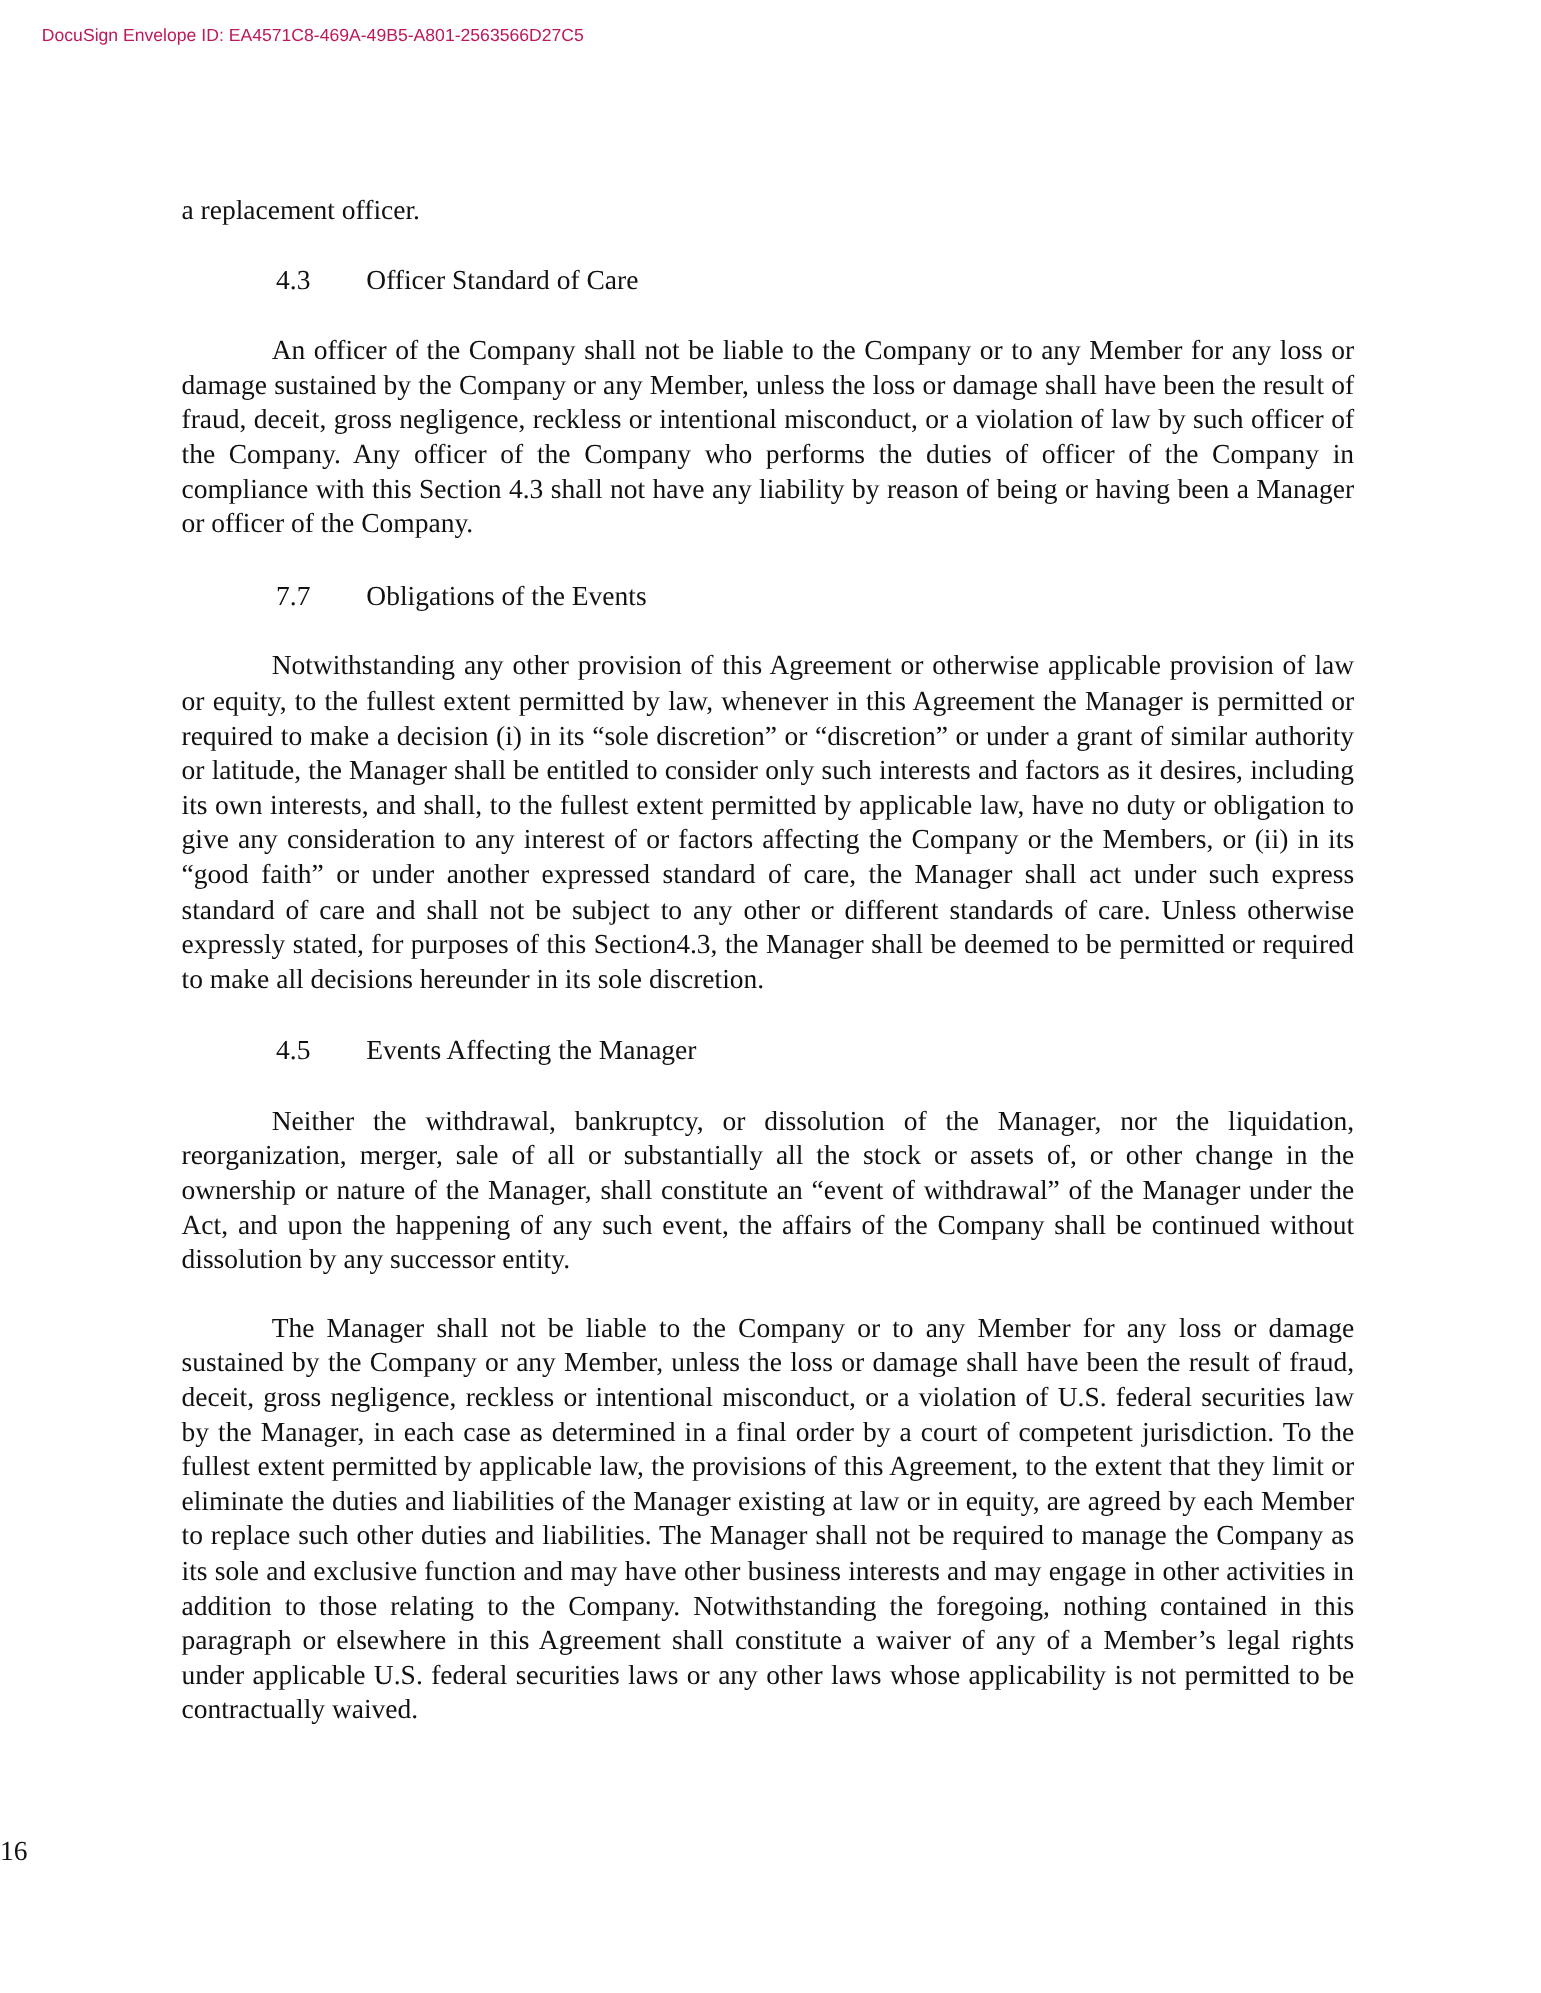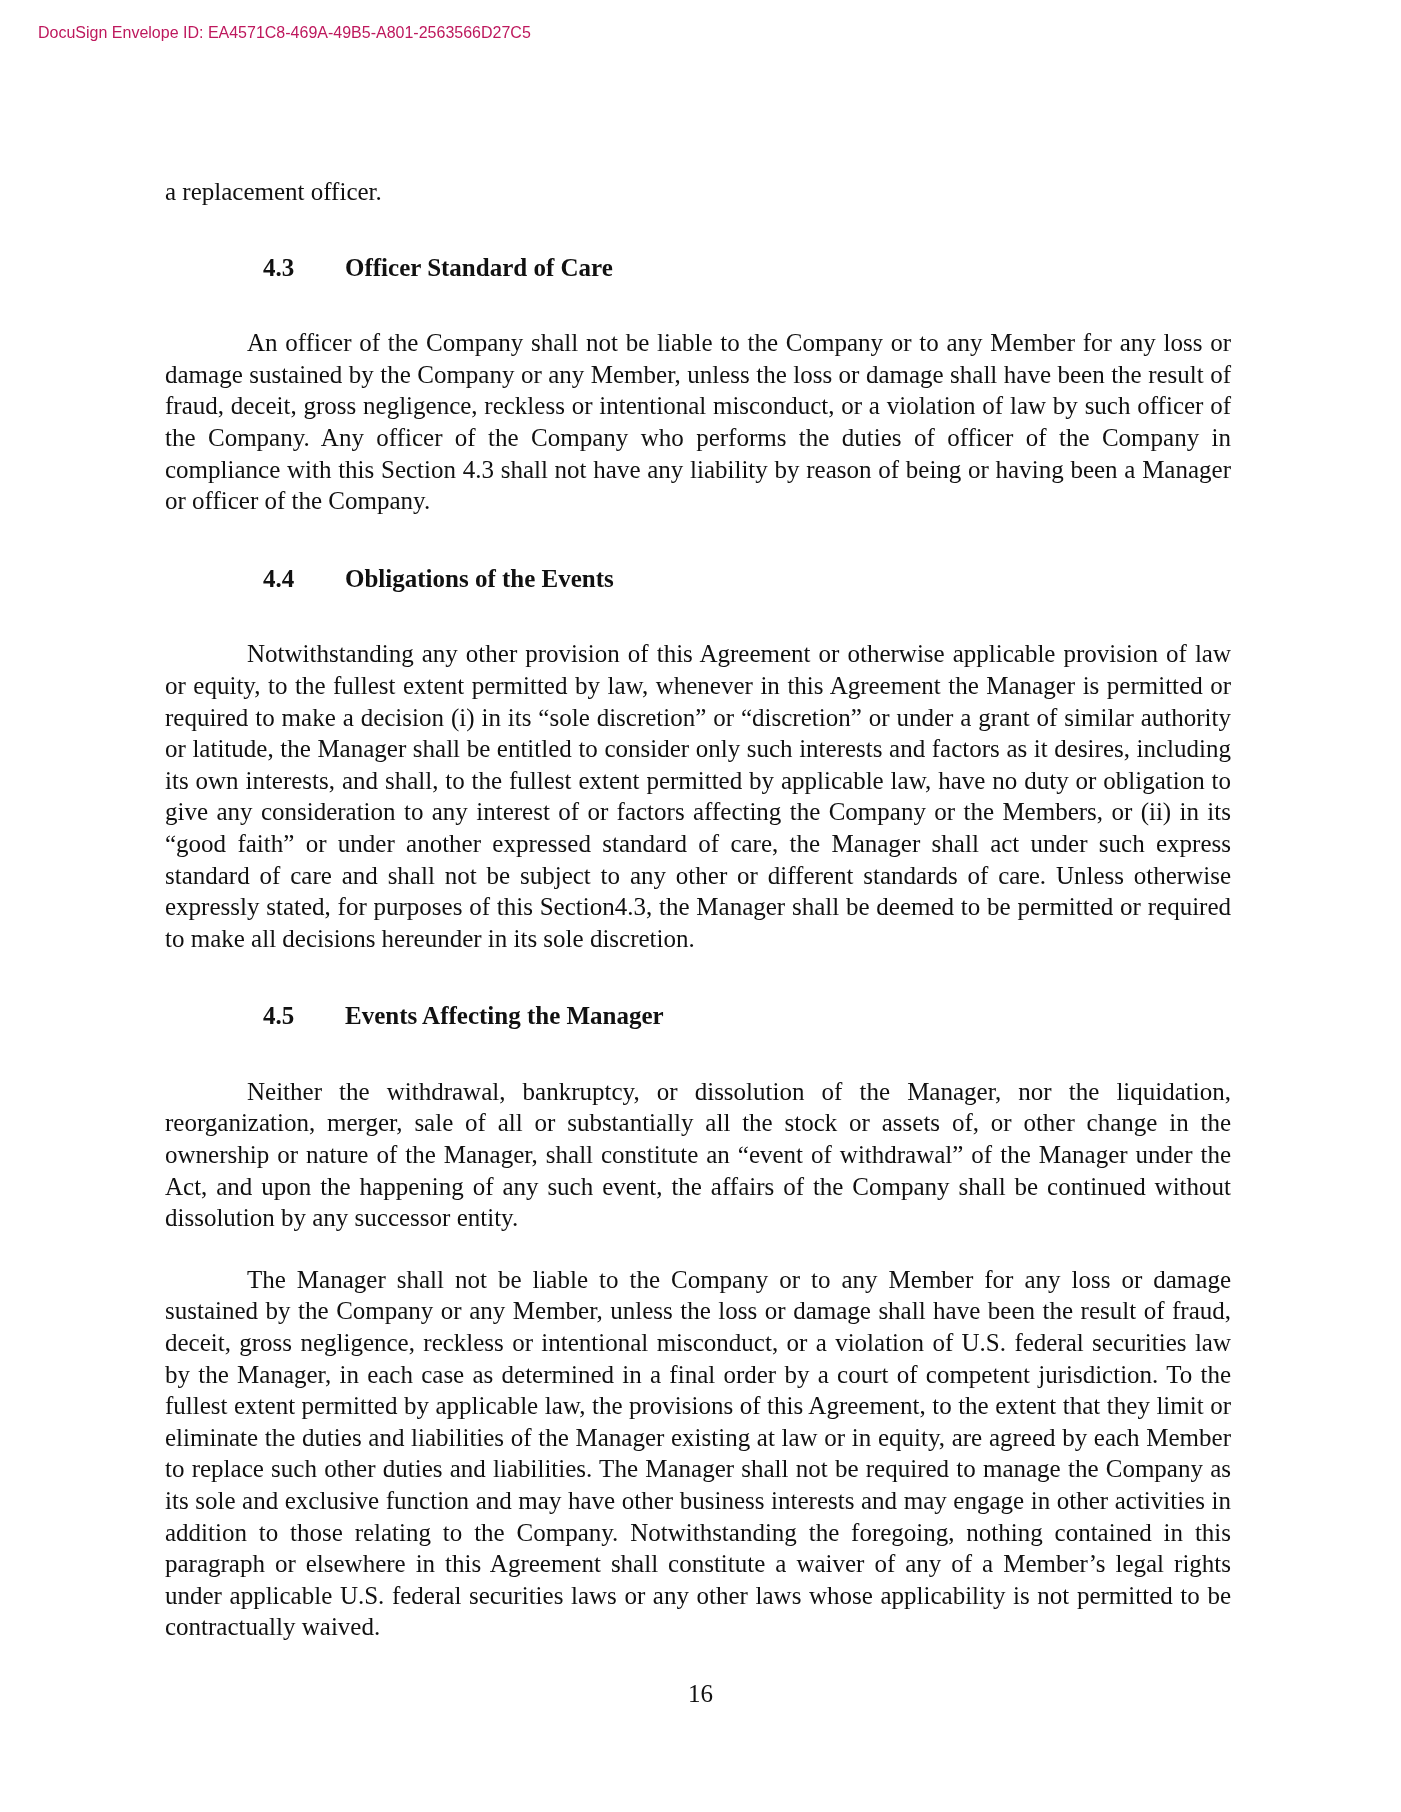--- a/index.html
+++ b/index.html
@@ -11,50 +11,50 @@
     position: absolute; left: 38px; top: 24px;
     font-family: "Liberation Sans", sans-serif; font-size: 16px; color: #be185d;
   }
   .page {
     position: absolute; left: 165px; top: 176px; width: 1066px;
     font-family: "Liberation Serif", serif; font-size: 25px; line-height: 31.6px;
   }
   .para { text-align: justify; margin: 0; }
   .indent { text-indent: 82px; }
   .heading {
-    font-weight: bold; margin: 16px; position: relative; height: 31.6px;
+    font-weight: normal; margin: 4px; position: relative; height: 31.6px;
   }
   .heading .num { position: absolute; left: 82px; }
   .heading .title { position: absolute; left: 164px; }
   .gap { height: 30px; }
   .gap-s { height: 28px; }
   .pagenum {
-    position: absolute; left: 0; width: 1401px; top: 1670px; text-align: center;
-    font-family: "Liberation Serif", serif; font-size: 25px; margin-top: 10px;
+    position: absolute; left: 0; width: 1401px; top: 1670px; 
+    font-family: "Liberation Serif", serif; font-size: 25px;
   }
 </style>
 </head>
 <body>
 
 <div class="envelope">DocuSign Envelope ID: EA4571C8-469A-49B5-A801-2563566D27C5</div>
 
 <div class="page">
   <p class="para">a replacement officer.</p>
   <div class="gap-s"></div>
 
   <div class="heading">
     <span class="num">4.3</span>
     <span class="title">Officer Standard of Care</span>
   </div>
   <div class="gap-s"></div>
   <p class="para indent">An officer of the Company shall not be liable to the Company or to any Member for any loss or damage sustained by the Company or any Member, unless the loss or damage shall have been the result of fraud, deceit, gross negligence, reckless or intentional misconduct, or a violation of law by such officer of the Company. Any officer of the Company who performs the duties of officer of the Company in compliance with this Section 4.3 shall not have any liability by reason of being or having been a Manager or officer of the Company.</p>
   <div class="gap"></div>
 
   <div class="heading">
-    <span class="num">4.4</span>
+    <span class="num">7.7</span>
     <span class="title">Obligations of the Events</span>
   </div>
   <div class="gap-s"></div>
   <p class="para indent">Notwithstanding any other provision of this Agreement or otherwise applicable provision of law or equity, to the fullest extent permitted by law, whenever in this Agreement the Manager is permitted or required to make a decision (i) in its “sole discretion” or “discretion” or under a grant of similar authority or latitude, the Manager shall be entitled to consider only such interests and factors as it desires, including its own interests, and shall, to the fullest extent permitted by applicable law, have no duty or obligation to give any consideration to any interest of or factors affecting the Company or the Members, or (ii) in its “good faith” or under another expressed standard of care, the Manager shall act under such express standard of care and shall not be subject to any other or different standards of care. Unless otherwise expressly stated, for purposes of this Section4.3, the Manager shall be deemed to be permitted or required to make all decisions hereunder in its sole discretion.</p>
   <div class="gap"></div>
 
   <div class="heading">
     <span class="num">4.5</span>
     <span class="title">Events Affecting the Manager</span>
   </div>

